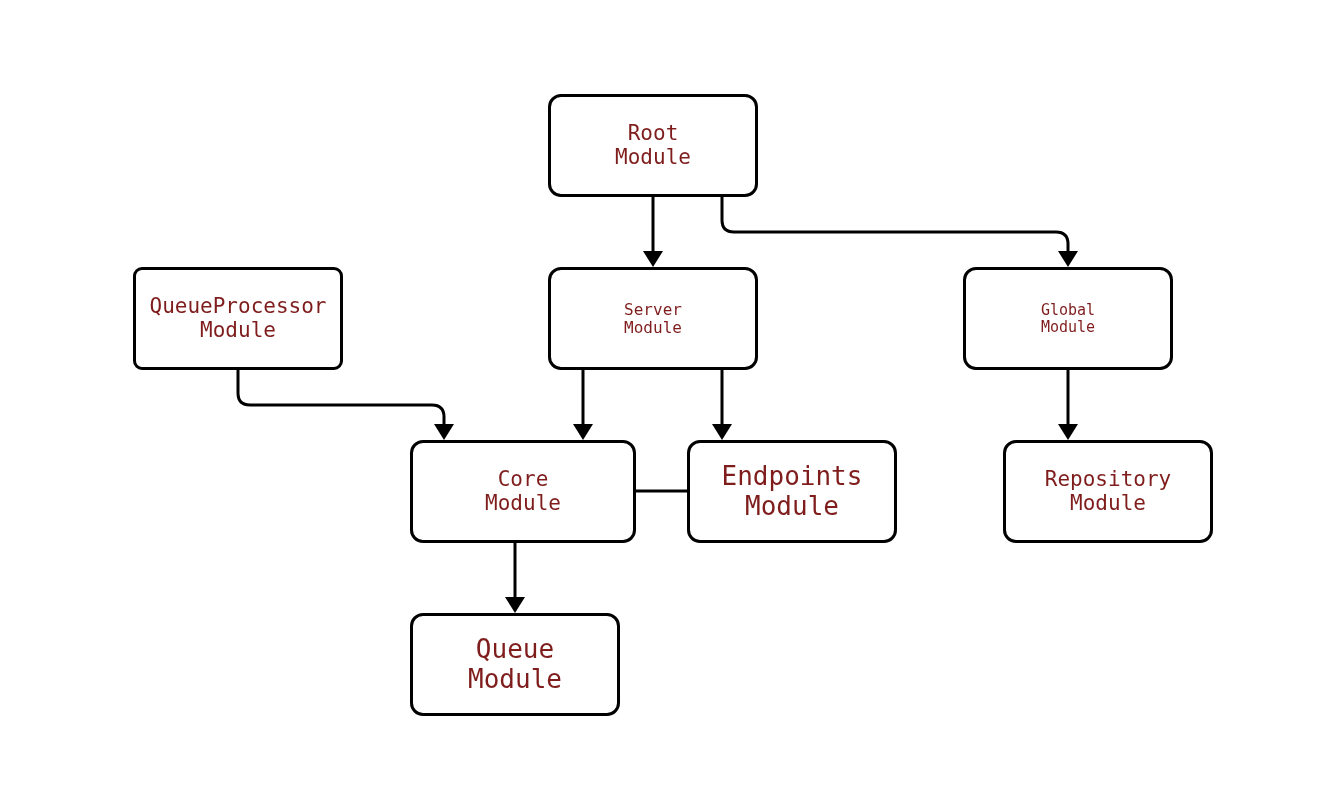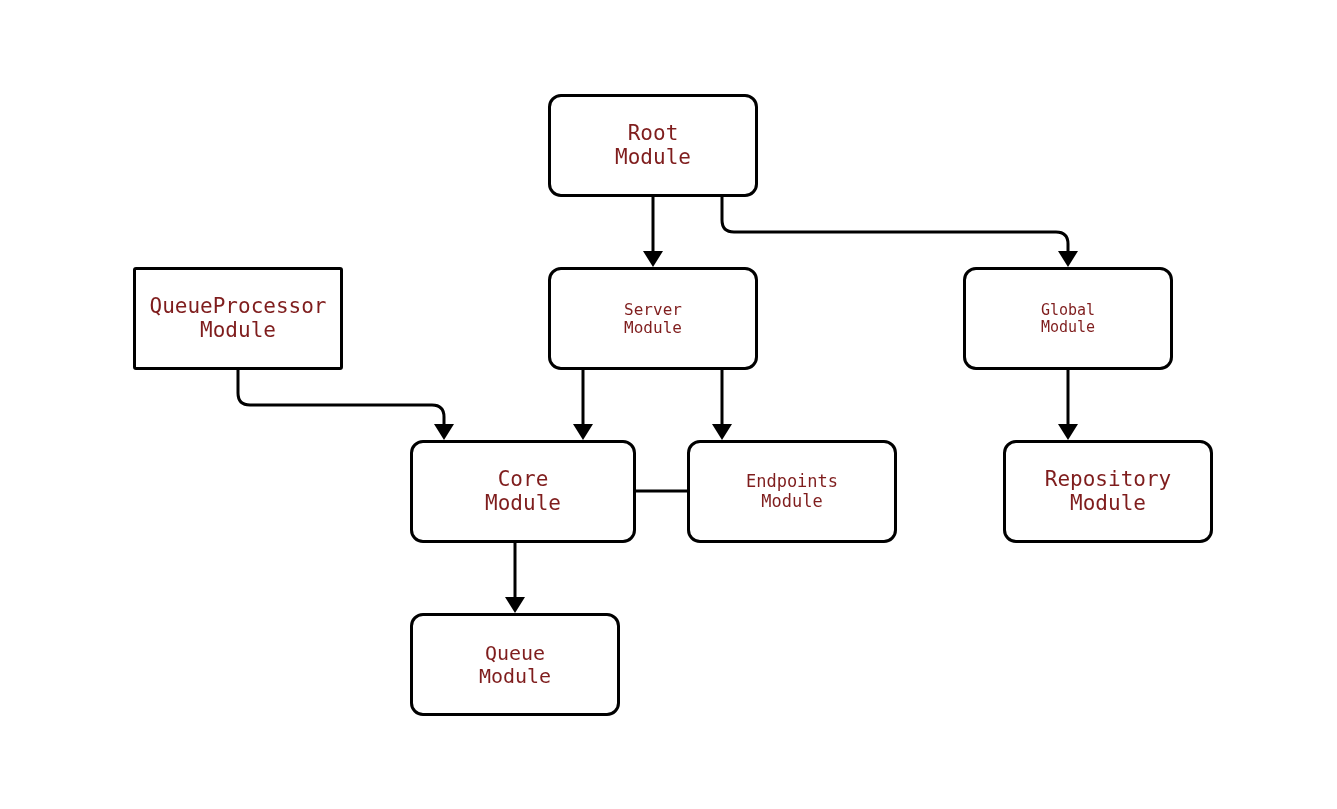--- a/index.html
+++ b/index.html
@@ -62,20 +62,20 @@
       <path d="M 722,370 L 722,424" fill="none" stroke="#000000" stroke-width="3" stroke-linecap="butt" stroke-linejoin="round"></path>
       <polygon points="722,440 712,424 732,424" fill="#000000"></polygon>
       <path d="M 687,491 L 636,491" fill="none" stroke="#000000" stroke-width="3" stroke-linecap="butt" stroke-linejoin="round"></path>
       <polygon points="620,491 636,481 636,501" fill="#000000"></polygon>
       <path d="M 1068,370 L 1068,424" fill="none" stroke="#000000" stroke-width="3" stroke-linecap="butt" stroke-linejoin="round"></path>
       <polygon points="1068,440 1058,424 1078,424" fill="#000000"></polygon>
       <path d="M 515,543 L 515,597" fill="none" stroke="#000000" stroke-width="3" stroke-linecap="butt" stroke-linejoin="round"></path>
       <polygon points="515,613 505,597 525,597" fill="#000000"></polygon>
     </svg>
 <div class="node" style="left: 548px; top: 94px; width: 210px; height: 103px; border-width: 3px; border-color: rgb(0, 0, 0); border-radius: 13px; background: rgb(255, 255, 255); font-size: 21px;"><span class="line1">Root</span><span class="line2">Module</span></div>
-    <div class="node" style="left: 133px; top: 267px; width: 210px; height: 103px; border-width: 3px; border-color: rgb(0, 0, 0); border-radius: 3px; background: rgb(255, 255, 255); font-size: 21px;"><span class="line1">QueueProcessor</span><span class="line2">Module</span></div>
+    <div class="node" style="left: 133px; top: 267px; width: 210px; height: 103px; border-width: 3px; border-color: rgb(0, 0, 0); border-radius: 9px; background: rgb(255, 255, 255); font-size: 21px;"><span class="line1">QueueProcessor</span><span class="line2">Module</span></div>
     <div class="node" style="left: 548px; top: 267px; width: 210px; height: 103px; border-width: 3px; border-color: rgb(0, 0, 0); border-radius: 13px; background: rgb(255, 255, 255); font-size: 16px;"><span class="line1">Server</span><span class="line2">Module</span></div>
     <div class="node" style="left: 963px; top: 267px; width: 210px; height: 103px; border-width: 3px; border-color: rgb(0, 0, 0); border-radius: 13px; background: rgb(255, 255, 255); font-size: 15px;"><span class="line1">Global</span><span class="line2">Module</span></div>
     <div class="node" style="left: 410px; top: 440px; width: 226px; height: 103px; border-width: 3px; border-color: rgb(0, 0, 0); border-radius: 13px; background: rgb(255, 255, 255); font-size: 21px;"><span class="line1">Core</span><span class="line2">Module</span></div>
-    <div class="node" style="left: 687px; top: 440px; width: 210px; height: 103px; border-width: 3px; border-color: rgb(0, 0, 0); border-radius: 13px; background: rgb(255, 255, 255); font-size: 17px;"><span class="line1">Endpoints</span><span class="line2">Module</span></div>
+    <div class="node" style="left: 687px; top: 440px; width: 210px; height: 103px; border-width: 3px; border-color: rgb(0, 0, 0); border-radius: 13px; background: rgb(255, 255, 255); font-size: 26px;"><span class="line1">Endpoints</span><span class="line2">Module</span></div>
     <div class="node" style="left: 963px; top: 440px; width: 210px; height: 103px; border-width: 3px; border-color: rgb(0, 0, 0); border-radius: 13px; background: rgb(255, 255, 255); font-size: 21px; margin-left: 40px;"><span class="line1">Repository</span><span class="line2">Module</span></div>
-    <div class="node" style="left: 410px; top: 613px; width: 210px; height: 103px; border-width: 3px; border-color: rgb(0, 0, 0); border-radius: 13px; background: rgb(255, 255, 255); font-size: 20px;"><span class="line1">Queue</span><span class="line2">Module</span></div>
+    <div class="node" style="left: 410px; top: 613px; width: 210px; height: 103px; border-width: 3px; border-color: rgb(0, 0, 0); border-radius: 13px; background: rgb(255, 255, 255); font-size: 26px;"><span class="line1">Queue</span><span class="line2">Module</span></div>
   </div>
 
 </body></html>

